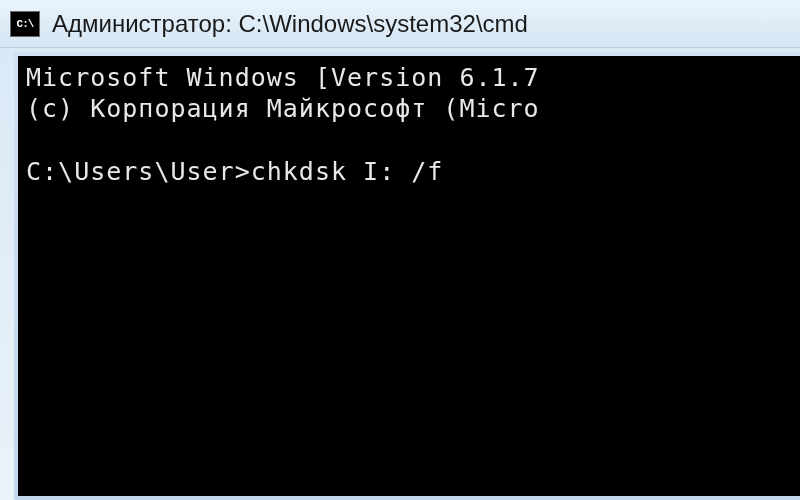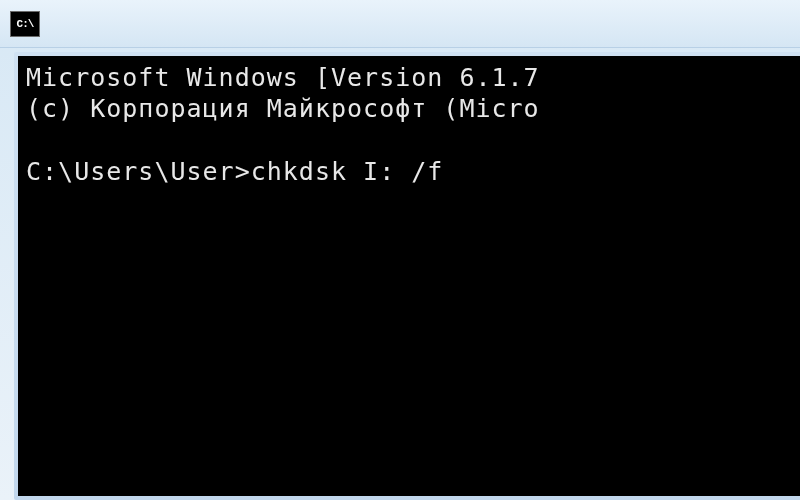--- a/index.html
+++ b/index.html
@@ -63,20 +63,21 @@
     }
     .term-line { white-space: pre; }
   </style>
 </head>
 <body>
 
 <div class="titlebar">
   <div class="app-icon">
     <span class="app-icon-text">C:\</span>
   </div>
+  <div class="title-text">Администратор: C:\Windows\system32\cmd</div>
 </div>
 
 <div class="client-frame">
   <div class="terminal"><span class="term-line">Microsoft Windows [Version 6.1.7</span>
 <span class="term-line">(с) Корпорация Майкрософт (Micro</span>
 <span class="term-line"></span>
 <span class="term-line"><span>C:\Users\User&gt;</span><span>chkdsk I: /f</span></span></div>
 </div>
 
 </body></html>

